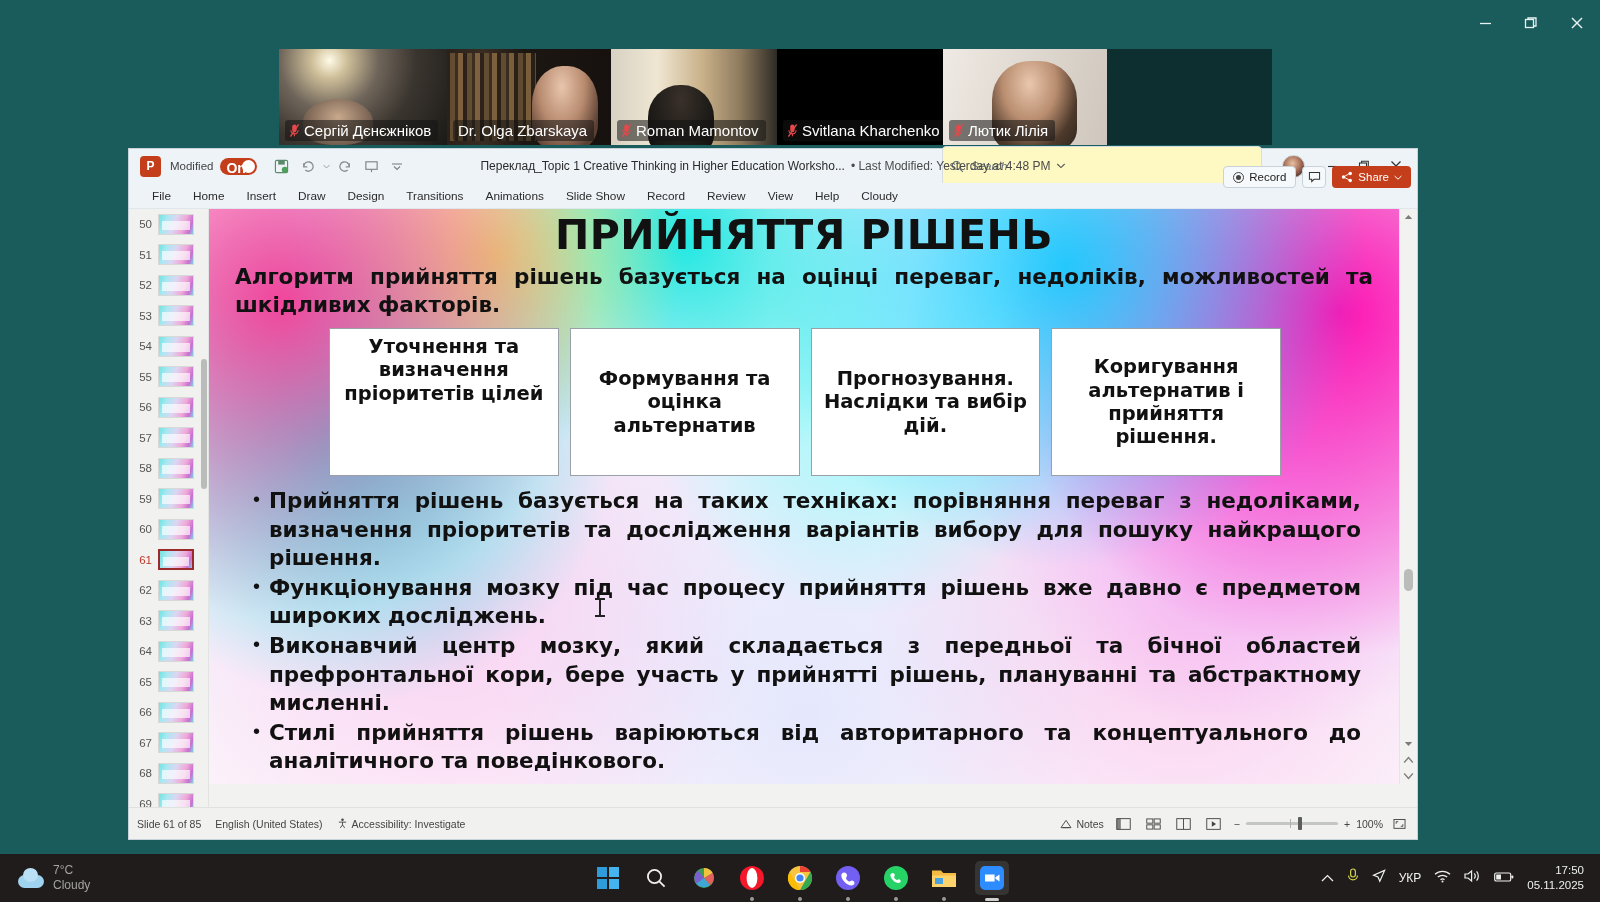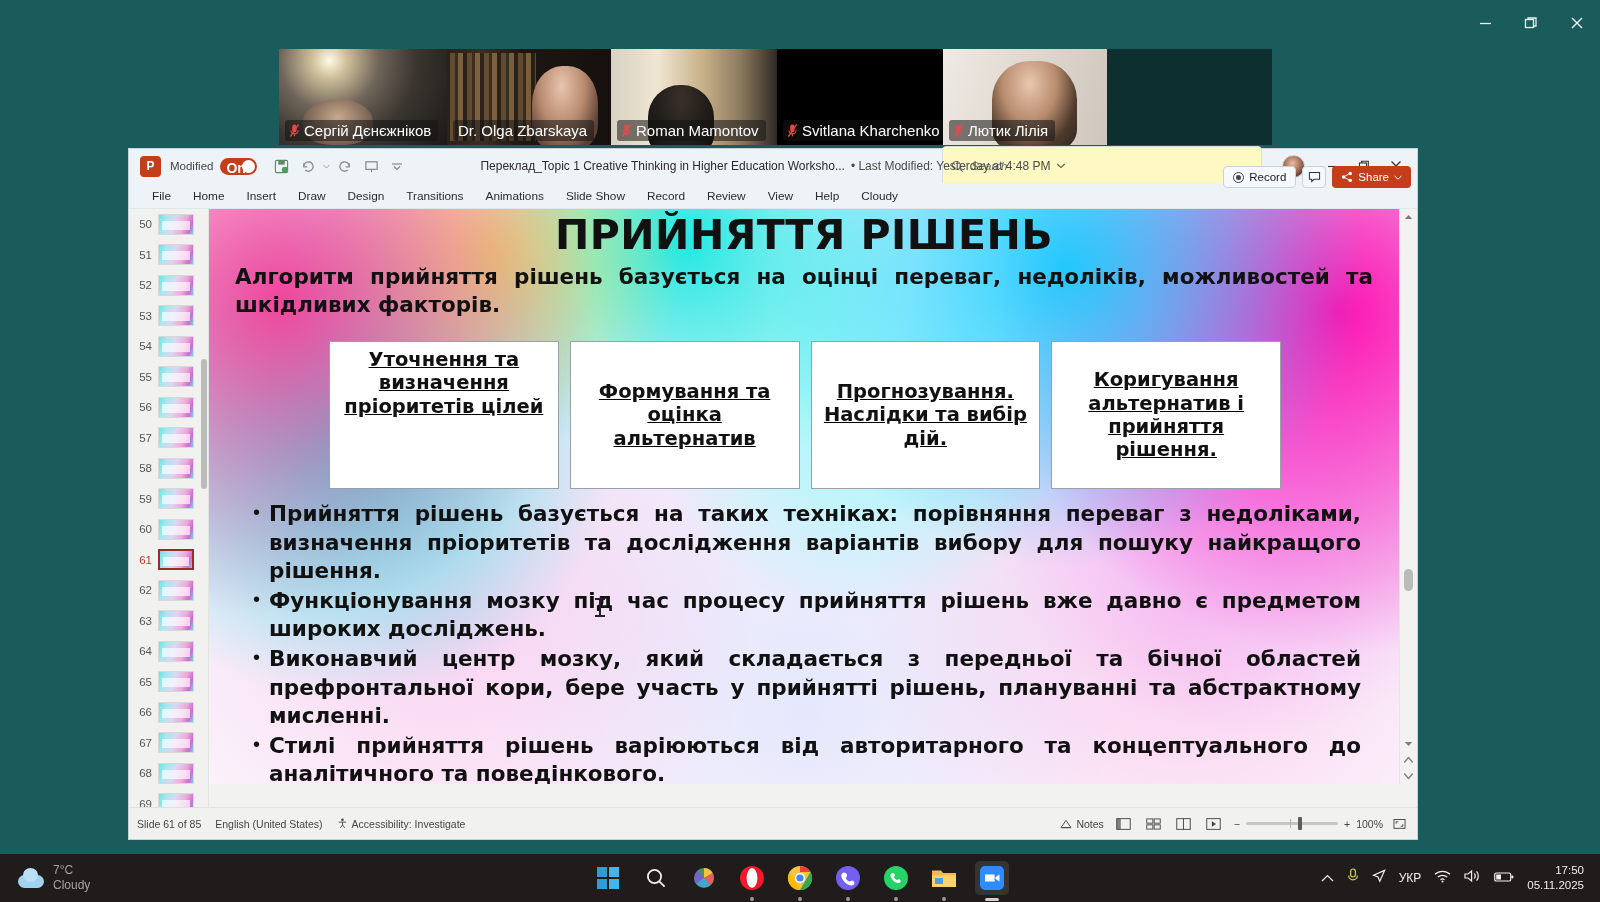--- a/index.html
+++ b/index.html
@@ -180,21 +180,21 @@
   .slide-inner { position: absolute; inset: 0; padding: 0 26px; }
   .slide-title {
     text-align: center; font-family: "DejaVu Sans", sans-serif;
     font-weight: bold; font-size: 41px; letter-spacing: .5px; color: #111;
     margin-top: 6px; line-height: 1.02;
   }
   .slide-lead {
     font-family: "DejaVu Sans", sans-serif; font-weight: bold; font-size: 21.5px;
     color: #111; line-height: 1.33; text-align: justify; margin: 6px 0 0 0;
   }
-  .boxes { display: flex; gap: 11px; margin-top: 21px; padding: 0 92px 0 94px; text-decoration: underline; }
+  .boxes { display: flex; gap: 11px; margin-top: 8px; padding: 0 92px 0 94px; }
   .box {
     flex: 1; background: #fff; border: 1px solid #9aa0a6; min-height: 148px;
     display: flex; align-items: center; justify-content: center; text-align: center;
     padding: 6px 6px;
   }
   .box span {
     font-family: "DejaVu Sans", sans-serif; font-weight: bold; font-size: 19.5px;
     line-height: 1.2; color: #111;
   }
   .box.b1 { align-items: flex-start; }

